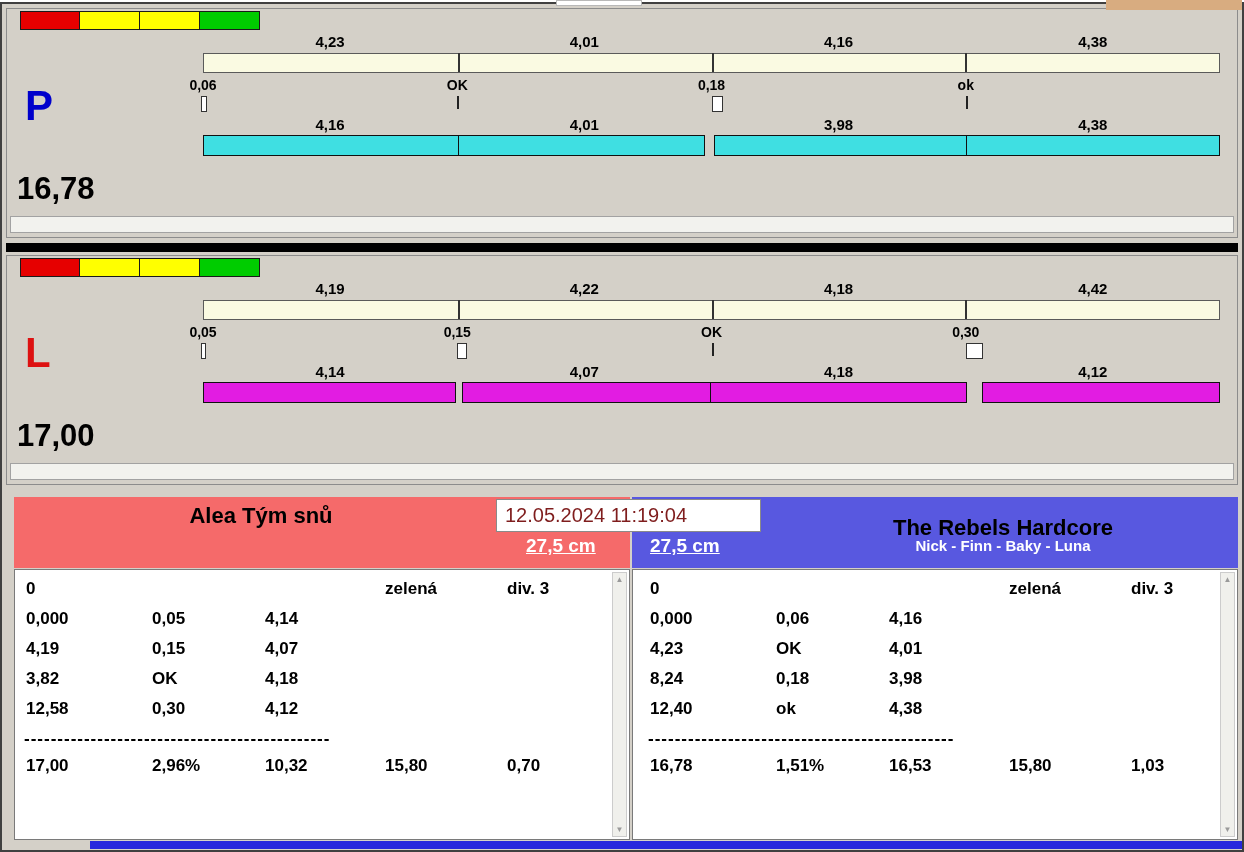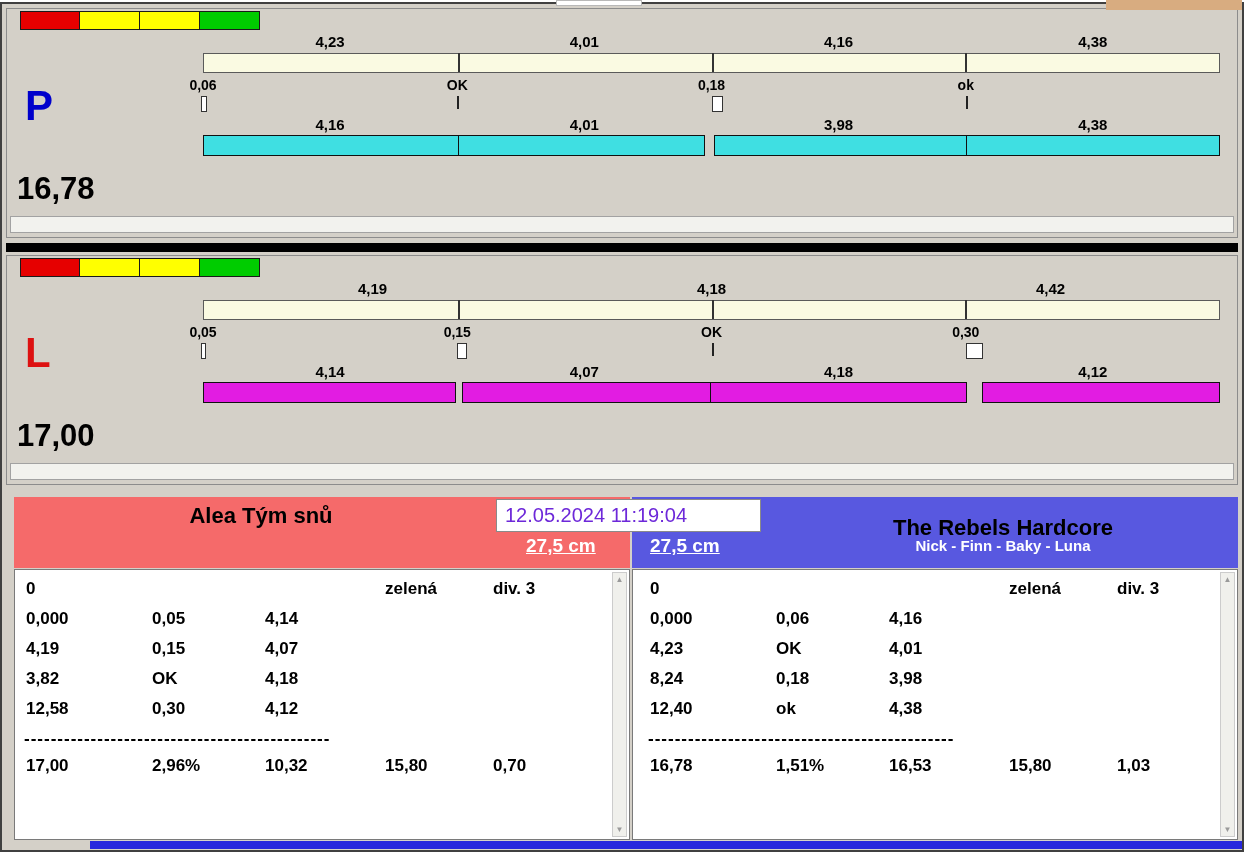--- a/index.html
+++ b/index.html
@@ -68,32 +68,32 @@
   .team-members { position:absolute; top:40px; font-size:15px; font-weight:bold;
                   color:#ffffff; text-align:center; }
   .team-header.left  .team-members { left:0; width:484px; }
   .team-header.right .team-members { left:136px; width:470px; }
   .distance { position:absolute; top:38px; font-size:19px; font-weight:bold; color:#ffffff;text-decoration:underline; }
   .team-header.left  .distance { left:512px; }
   .team-header.right .distance { left:18px; }
 
   .datetime-box { position:absolute; left:494px; top:495px; width:265px; height:33px;
                   background:#ffffff; border:1px solid #8a8a8a; z-index:10;
-                  font-size:20px; color:#6d28d9; line-height:31px; padding-left:8px;
+                  font-size:20px; color:#7f1d1d; line-height:31px; padding-left:8px;
                   white-space:nowrap; }
 
   .results { position:absolute; top:565px; height:271px; background:#ffffff;
              border:1px solid #7a7a7a; overflow:hidden; }
   .results.left  { left:12px;  width:616px; }
   .results.right { left:630px; width:606px; }
   .results-content { position:absolute; inset:0; padding:9px 20px 0 9px; }
   .results.right .results-content { padding-left:15px; }
   .t-row { position:relative; height:30px; font-size:17px; font-weight:bold; color:#000; }
   .t-row span { position:absolute; white-space:nowrap; }
-  .c0{left:2px}.c1{left:128px}.c2{left:241px}.c3{left:361px}.c4{left:469px}
+  .c0{left:2px}.c1{left:128px}.c2{left:241px}.c3{left:361px}.c4{left:483px}
   .t-sep { position:relative; height:27px; font-size:17px; font-weight:bold;
            overflow:hidden; white-space:nowrap; letter-spacing:1px; }
 
   .scroll-track { position:absolute; right:2px; top:2px; bottom:2px; width:15px;
                   background:#f0f0ec; border:1px solid #cccccc; }
   .scroll-arrow { position:absolute; left:0; right:0; height:13px; text-align:center;
                   font-size:8px; line-height:13px; color:#9a9a9a; cursor:pointer; }
   .scroll-arrow.up { top:0; } .scroll-arrow.down { bottom:0; }
 
   .bottom-strip { position:absolute; left:88px; bottom:1px; height:8px; right:0;
@@ -166,20 +166,21 @@
   <div class="lane-panel" style="top:251px">
     <div class="traffic">
       <div class="tl tl-red"></div>
       <div class="tl tl-yellow"></div>
       <div class="tl tl-yellow"></div>
       <div class="tl tl-green"></div>
     </div>
 
     <div class="seg-labels" style="top:24px">
       <span>4,19</span>
+      <span>4,22</span>
       <span>4,18</span>
       <span>4,42</span>
     </div>
 
     <div class="ref-bar" style="top:44px">
       <i class="vdiv" style="left:25%"></i>
       <i class="vdiv" style="left:50%"></i>
       <i class="vdiv" style="left:75%"></i>
     </div>
 

